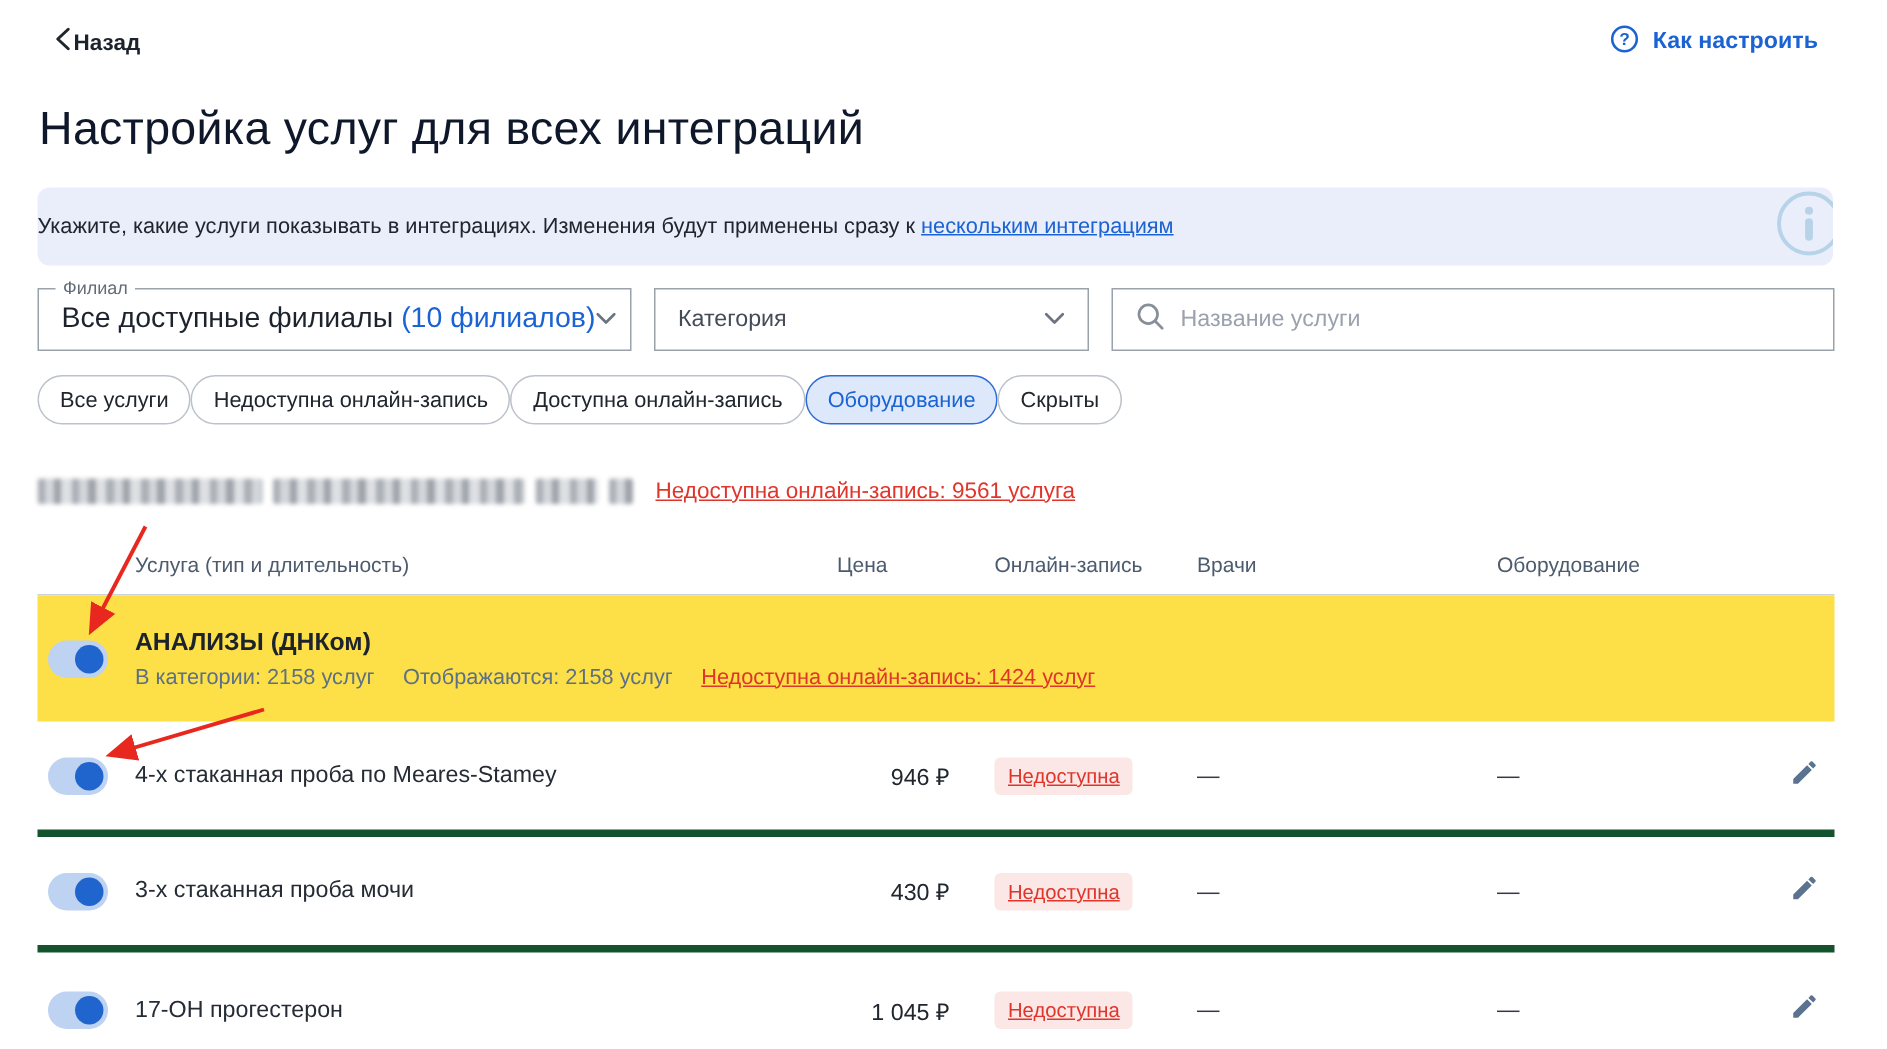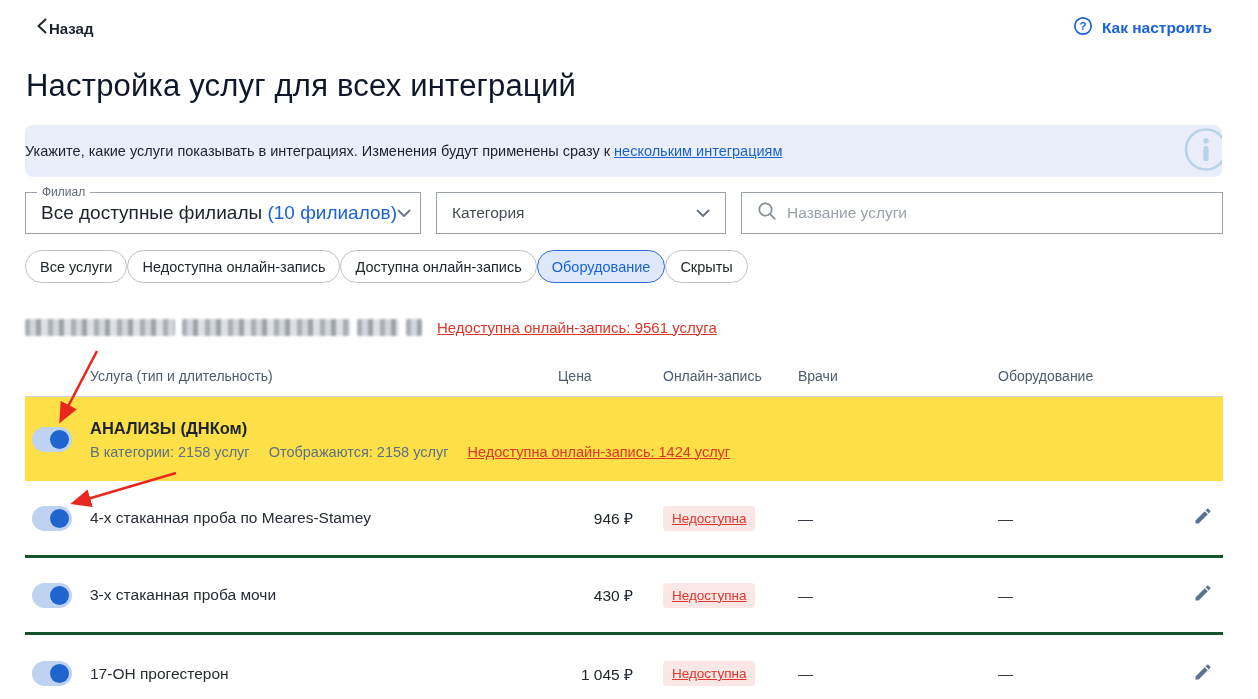--- a/index.html
+++ b/index.html
@@ -63,21 +63,21 @@
   
   .table { margin:18px 35px 0 25px; }
   .trow { display:grid; grid-template-columns:65px 1fr 75px 30px 135px 200px 185px 40px;
           align-items:center; }
   .thead { height:41px; border-bottom:1px solid #ccd3dc; color:#4d5b6e; font-size:14px; }
   .thead .h-price { text-align:left; }
   .cat-row { height:84px; background:#fde047; }
   .cat-main { grid-column:2 / 9; padding-right:10px; }
   .cat-title { font-size:16.5px; font-weight:bold; color:#1d232d; }
   .cat-stats { margin-top:6px; display:flex; gap:19px; font-size:14.5px; color:#5e7085; }
-  .svc-row { height:77px; border-bottom:3px solid #14532d; }
+  .svc-row { height:77px; border-bottom:5px solid #14532d; }
   .svc-row:last-child { border-bottom:none; }
   .svc-name { font-size:15.5px; color:#262c35; padding-right:16px; }
   .price { font-size:15.5px; color:#20262e; text-align:right; white-space:nowrap; }
   .badge { display:inline-block; background:#fbe7e5; color:#e0352b; border-radius:4px;
            padding:5px 9px; font-size:13.5px; text-decoration:underline; cursor:pointer; }
   .dash { font-size:15px; color:#333a44; }
   .edit-btn { display:flex; justify-content:center; cursor:pointer; }
 
   
   .toggle-cell { display:flex; padding-left:7px; }

